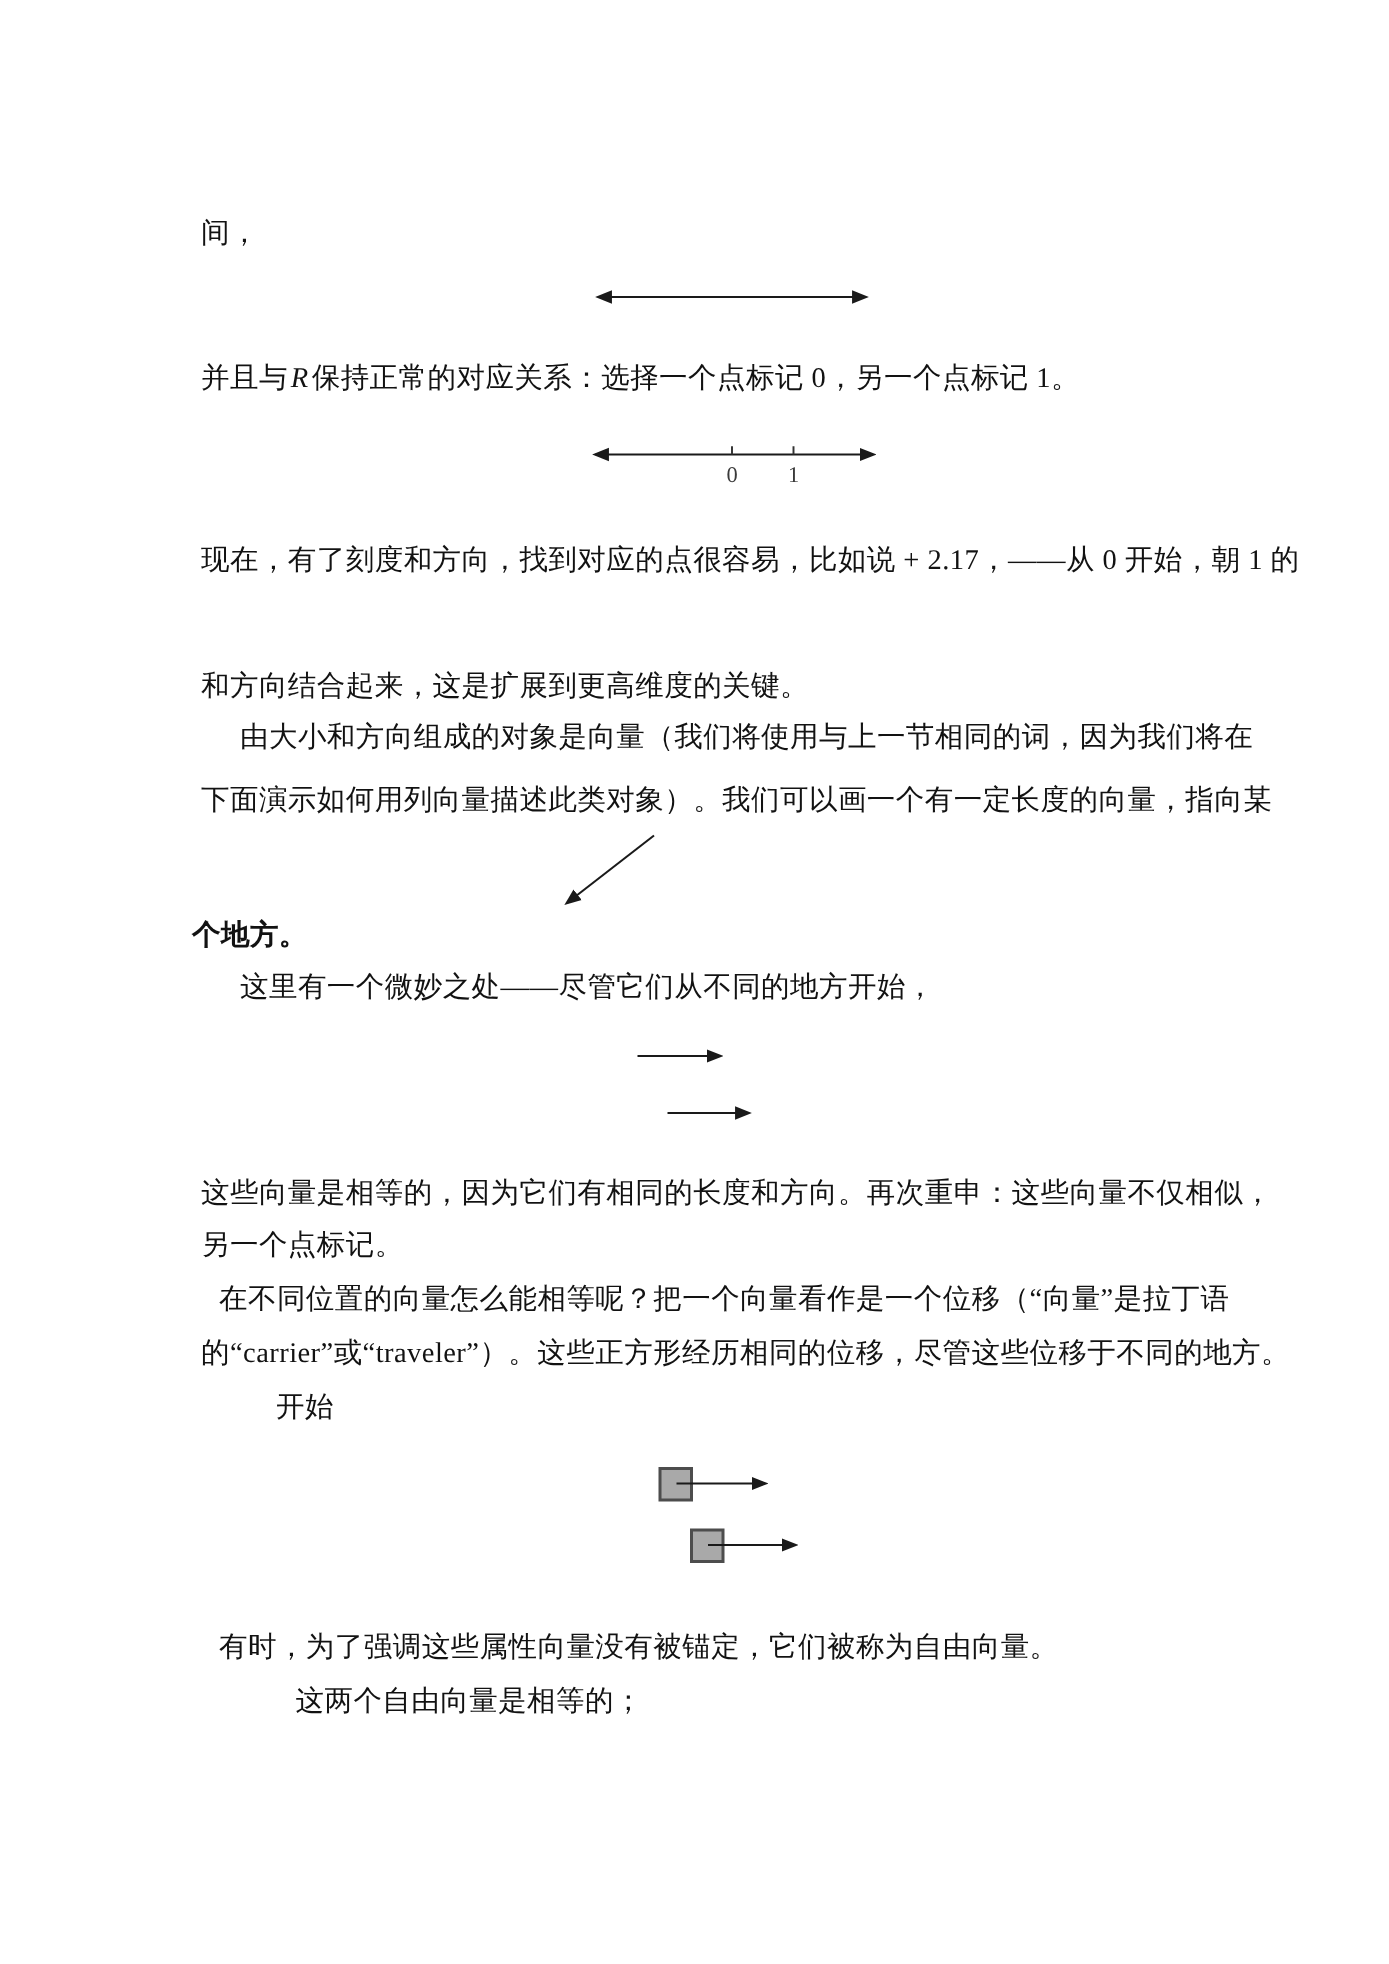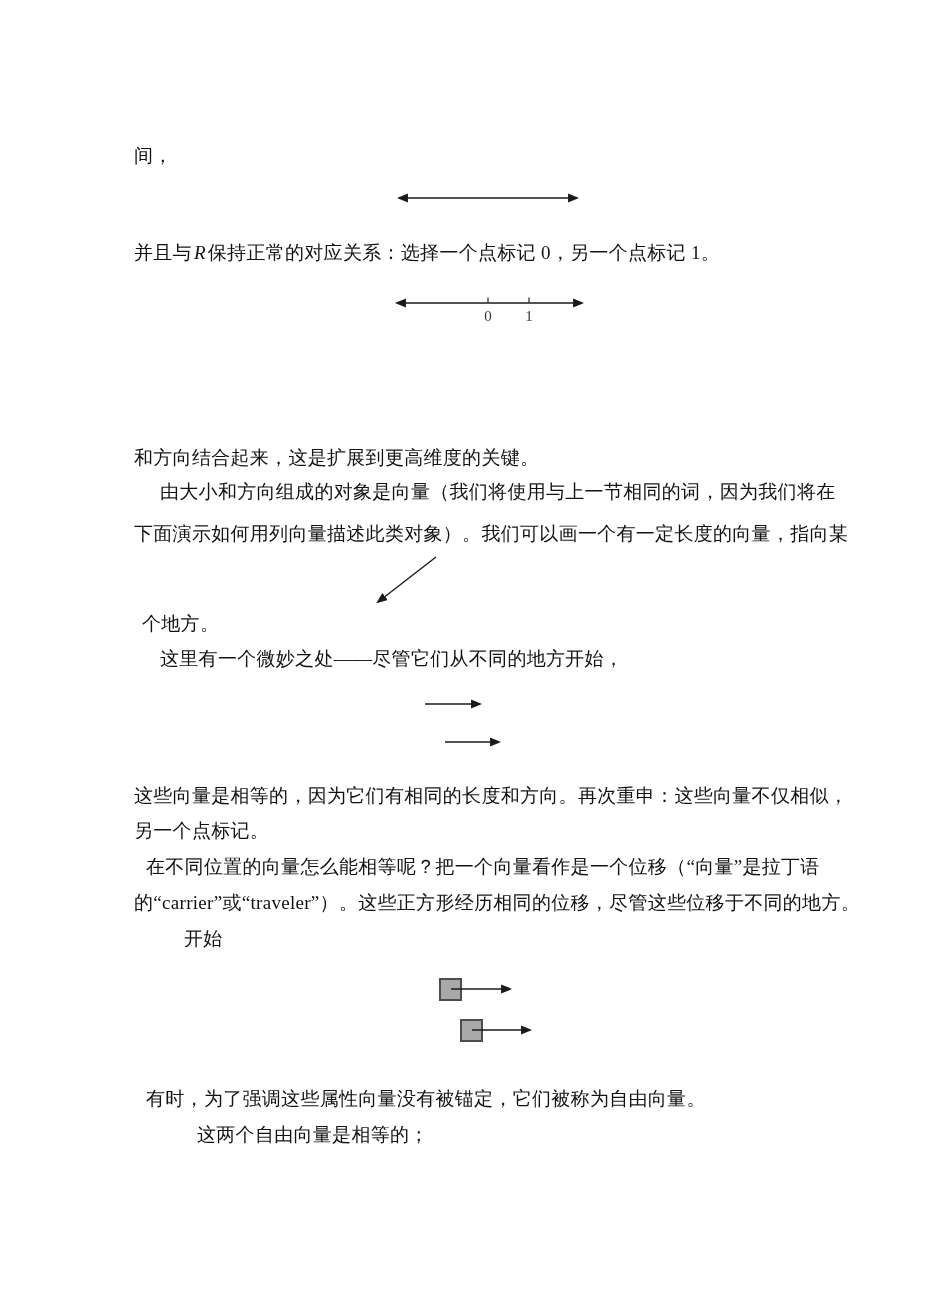--- a/index.html
+++ b/index.html
@@ -53,30 +53,31 @@
   </div>
 
   <svg class="fig" style="left:388px; top:292px;" width="204" height="36">
     <line x1="9" y1="11" x2="194" y2="11" marker-start="url(#ah)" marker-end="url(#ah)"></line>
     <line class="tick" x1="100" y1="5.5" x2="100" y2="11"></line>
     <line class="tick" x1="141" y1="5.5" x2="141" y2="11"></line>
     <text x="100" y="29" text-anchor="middle">0</text>
     <text x="141" y="29" text-anchor="middle">1</text>
   </svg>
 
+  <div class="tl" style="left:134px; top:363px;">现在，有了刻度和方向，找到对应的点很容易，比如说 + 2.17，——从 0 开始，朝 1 的</div>
   <div class="tl" style="left:134px; top:447px;">和方向结合起来，这是扩展到更高维度的关键。</div>
 
   <div class="tl" style="left:134px; top:523px;">下面演示如何用列向量描述此类对象）。我们可以画一个有一定长度的向量，指向某</div>
   <div class="tl" style="left:160px; top:481px;">由大小和方向组成的对象是向量（我们将使用与上一节相同的词，因为我们将在</div>
 
   <svg class="fig" style="left:368px; top:552px;" width="78" height="60">
     <line x1="68" y1="5" x2="10" y2="50" marker-end="url(#ah)"></line>
   </svg>
 
-  <div class="tl" style="left:142px; top:613px;">个地方。</div>
+  <div class="tl" style="left:128px; top:613px;font-weight:bold;">个地方。</div>
   <div class="tl" style="left:160px; top:648px;">这里有一个微妙之处——尽管它们从不同的地方开始，</div>
 
   <svg class="fig" style="left:420px; top:697px;" width="72" height="14">
     <line x1="5" y1="7" x2="60" y2="7" marker-end="url(#ah)"></line>
   </svg>
   <svg class="fig" style="left:440px; top:735px;" width="72" height="14">
     <line x1="5" y1="7" x2="59" y2="7" marker-end="url(#ah)"></line>
   </svg>
 
   <div class="tl" style="left:134px; top:785px;">这些向量是相等的，因为它们有相同的长度和方向。再次重申：这些向量不仅相似，</div>

